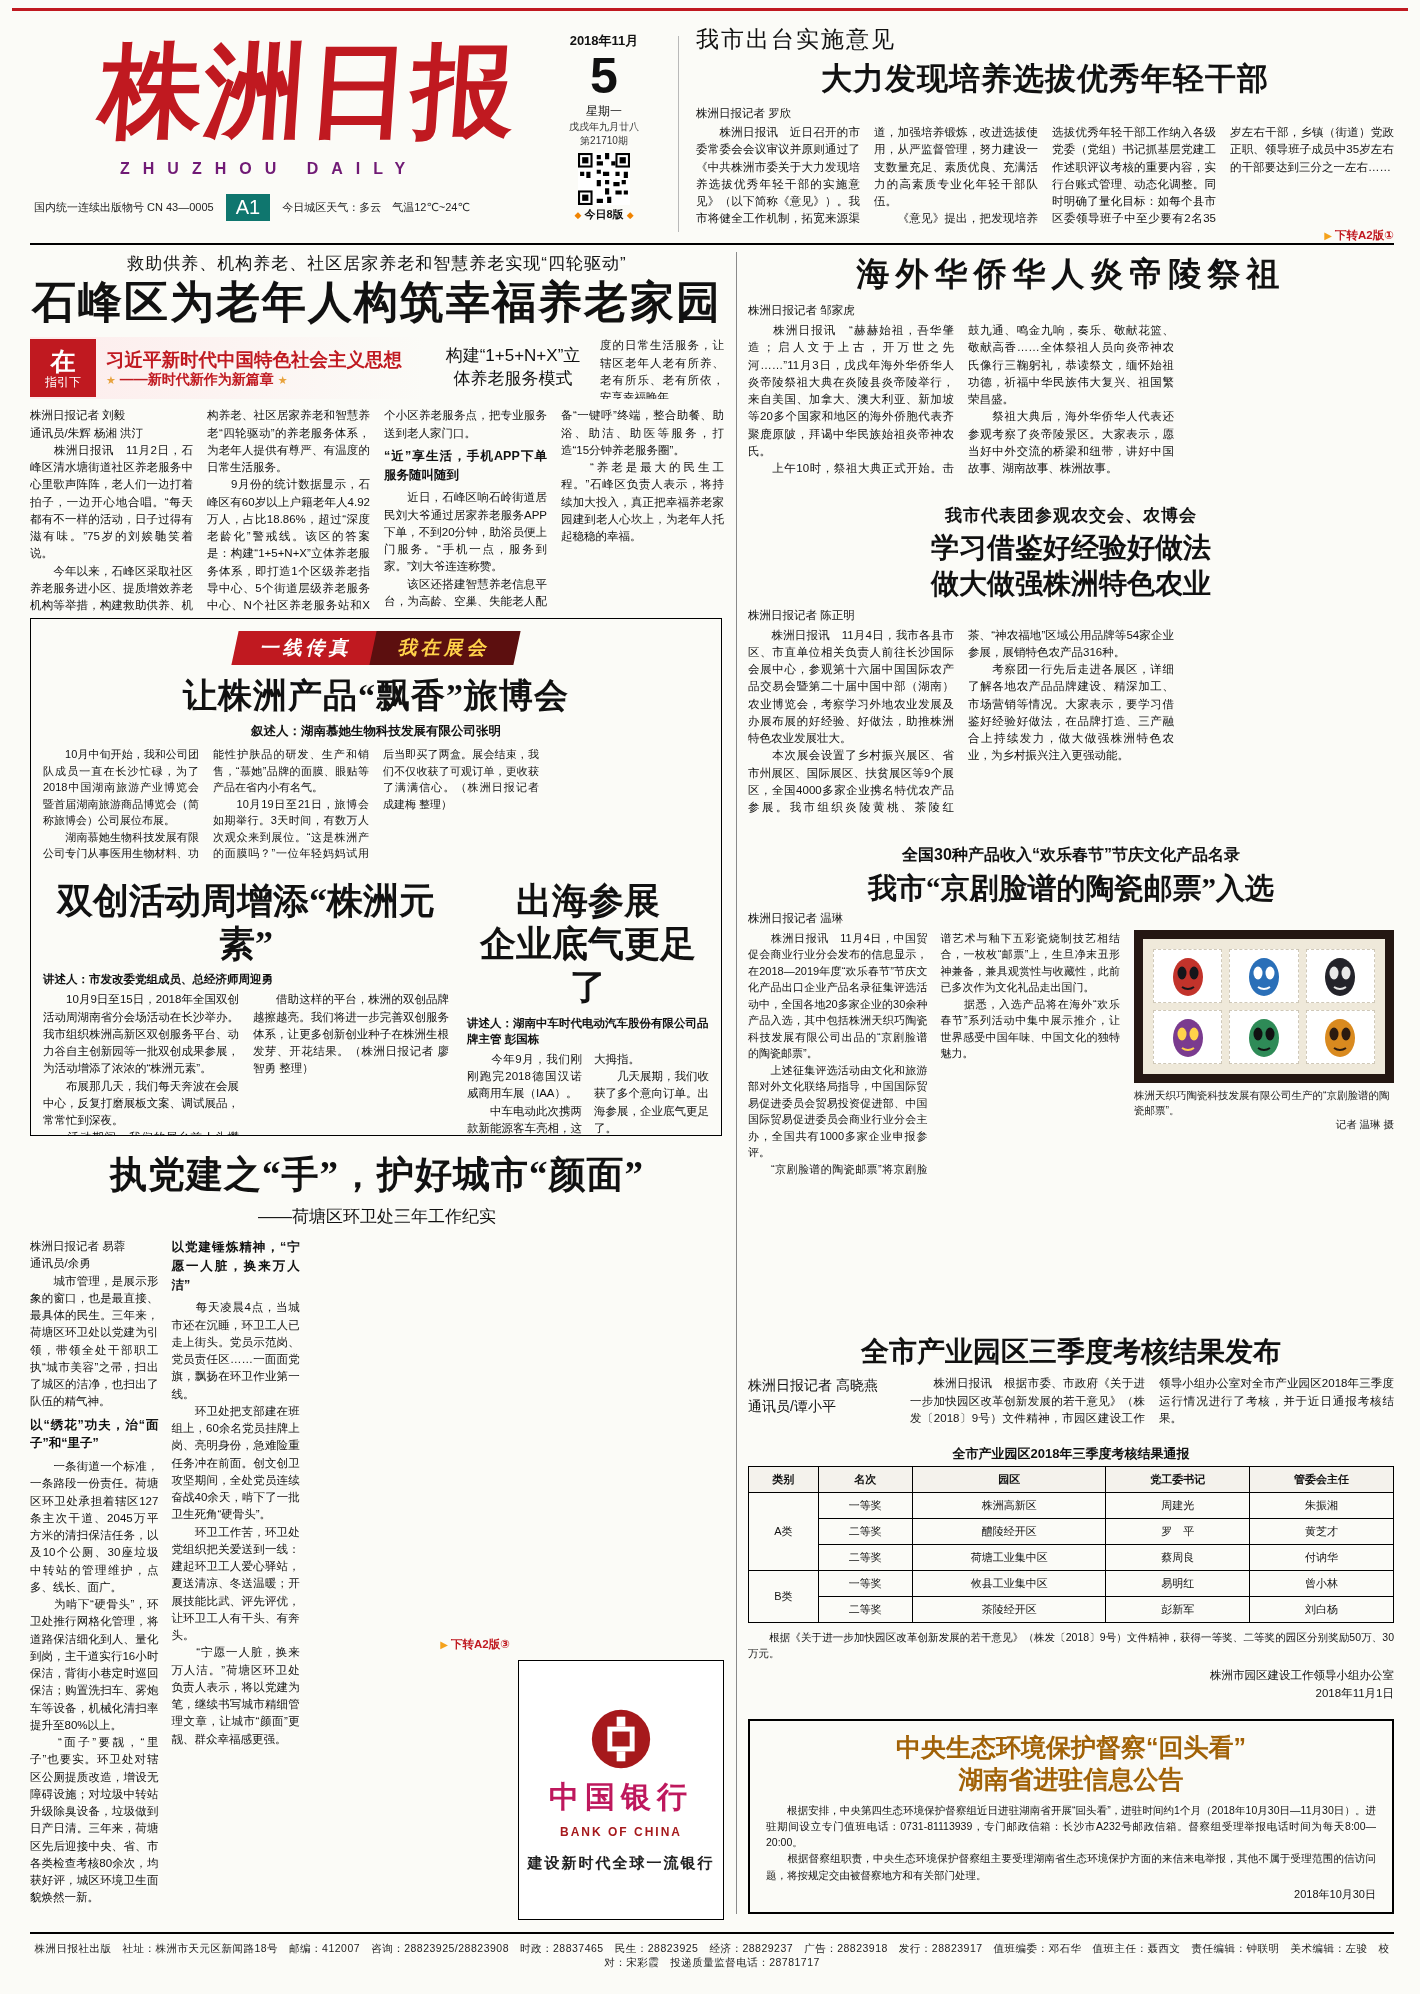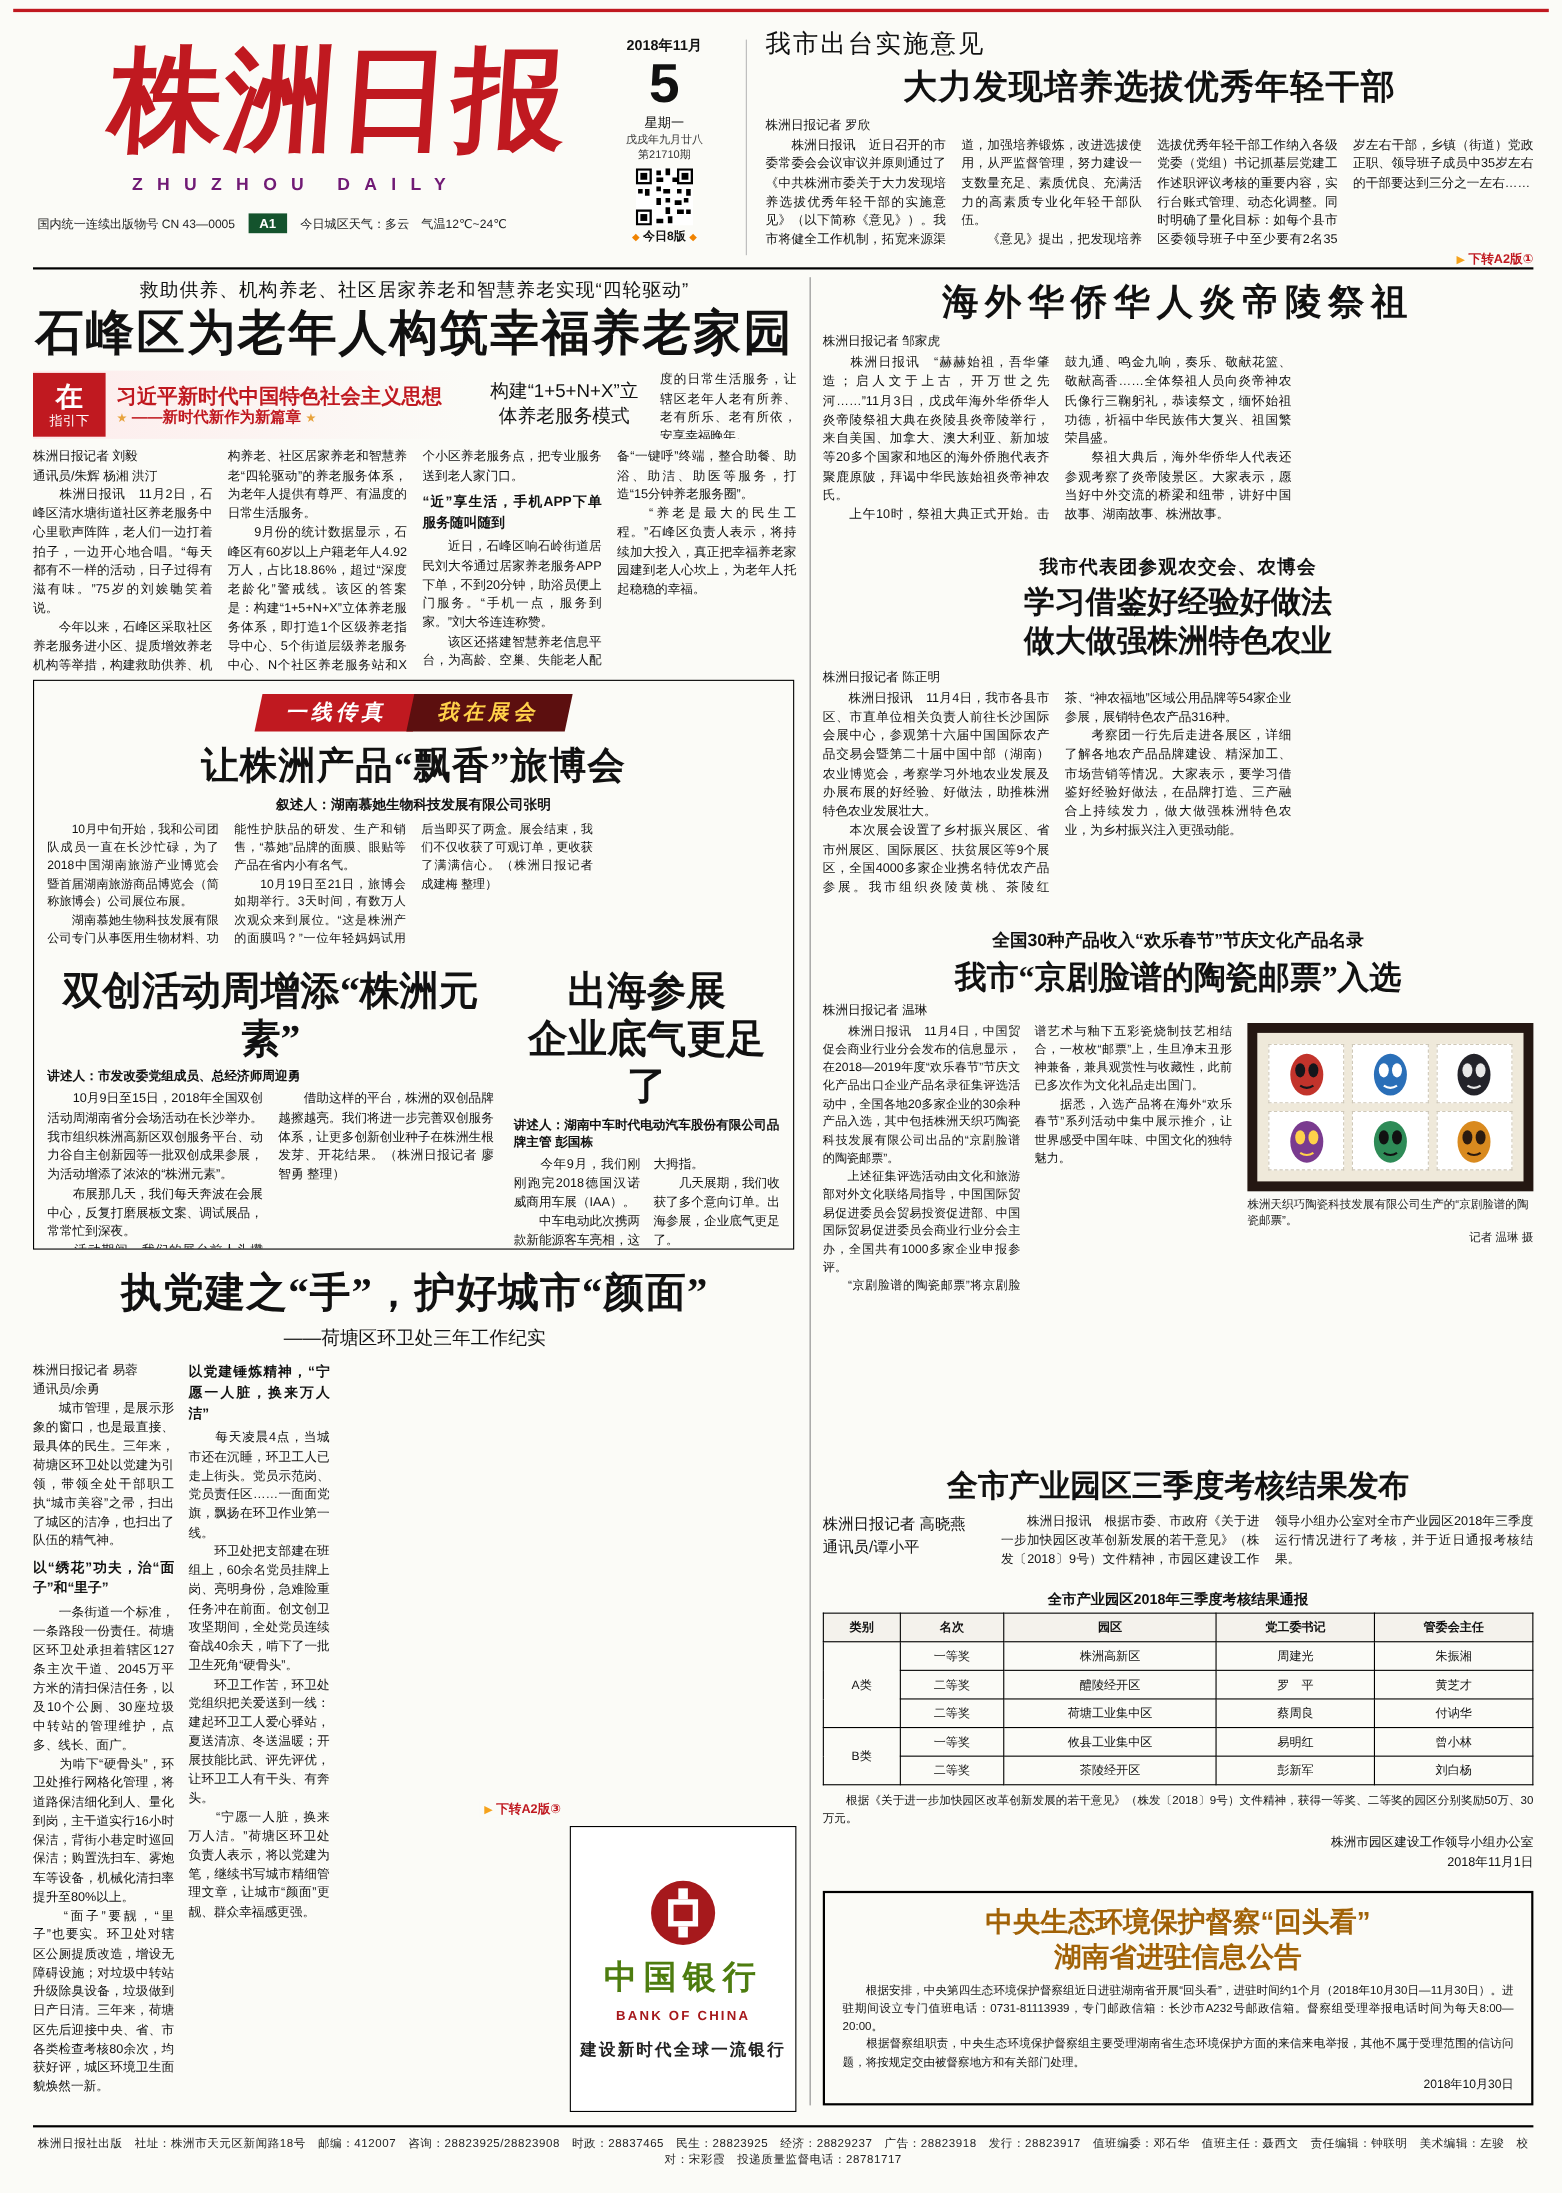--- a/index.html
+++ b/index.html
@@ -9,21 +9,21 @@
   .serif{font-family:"Liberation Serif","DejaVu Serif",serif;}
   .pre{white-space:pre-wrap;}
   .just{text-align:justify;}
 
   
   .top-red-line{left:12px;top:8px;width:1396px;height:3px;background:#c01920;}
   .logo-cn{left:100px;top:36px;width:440px;font-size:102px;line-height:1.1;font-weight:bold;color:#c01920;
            letter-spacing:2px;transform:skewX(-4deg);font-family:"Liberation Serif","DejaVu Serif",serif;}
   .logo-en{left:120px;top:160px;font-size:16px;letter-spacing:13px;color:#701a75;font-weight:bold;}
   .issn-row{left:34px;top:194px;display:flex;align-items:center;gap:12px;font-size:11px;color:#222;}
-  .page-badge{background:#14532d;color:#fff;font-size:12px;font-weight:bold;padding:2px 10px;}
+  .page-badge{background:#0f766e;color:#fff;font-size:20px;font-weight:normal;padding:2px 10px;}
   .date-box{left:544px;top:32px;width:120px;text-align:center;}
   .date-ym{font-size:13px;font-weight:bold;}
   .date-day{font-size:50px;font-weight:bold;line-height:1.05;}
   .date-wd{font-size:12px;}
   .date-lunar,.date-issue{font-size:10px;color:#333;}
   .qr{margin:5px auto 2px;display:block;}
   .date-pages{font-size:11px;font-weight:bold;}
   .date-pages .deco{color:#f08300;font-size:9px;}
   .mast-vrule{left:678px;top:36px;width:1px;height:196px;background:#b9b9b9;}
 
@@ -86,21 +86,21 @@
   
   .party{left:30px;top:1150px;width:694px;height:764px;}
   .party-head{font-size:37px;font-weight:bold;text-align:center;letter-spacing:1px;}
   .party-sub{font-size:17px;text-align:center;margin:5px 0 10px;}
   .party-bodywrap{position:relative;height:682px;}
   .party-body{column-count:5;column-gap:13px;column-fill:auto;height:682px;overflow:hidden;
               font-size:11.5px;line-height:1.5;}
   .party-jump{position:absolute;right:214px;bottom:268px;background:#fbfbf7;padding-left:4px;}
   .boc-ad{position:absolute;right:0;bottom:0;width:206px;height:260px;border:1.5px solid #000;background:#fff;
           box-sizing:border-box;display:flex;flex-direction:column;align-items:center;justify-content:center;gap:7px;}
-  .boc-cn{font-size:30px;font-weight:bold;color:#4d7c0f;letter-spacing:6px;font-family:"Liberation Serif","DejaVu Serif",serif;}
+  .boc-cn{font-size:30px;font-weight:bold;color:#be185d;letter-spacing:6px;font-family:"Liberation Serif","DejaVu Serif",serif;}
   .boc-en{font-size:12px;letter-spacing:2px;color:#a6191c;font-weight:bold;}
   .boc-slogan{font-size:15px;font-weight:bold;color:#222;margin-top:8px;letter-spacing:2px;}
 
   
   .right-col{left:748px;top:252px;width:646px;height:1662px;display:flex;flex-direction:column;}
   .rc-head-lg{font-size:33px;font-weight:bold;text-align:center;letter-spacing:6px;}
   .rc-byline{font-size:11.5px;margin:6px 0 4px;}
   .rc-body3{column-count:3;column-gap:14px;column-fill:auto;overflow:hidden;font-size:11.5px;line-height:1.5;}
   .art-yandi .rc-body3{height:168px;}
   .art-nongbo{margin-top:14px;}

